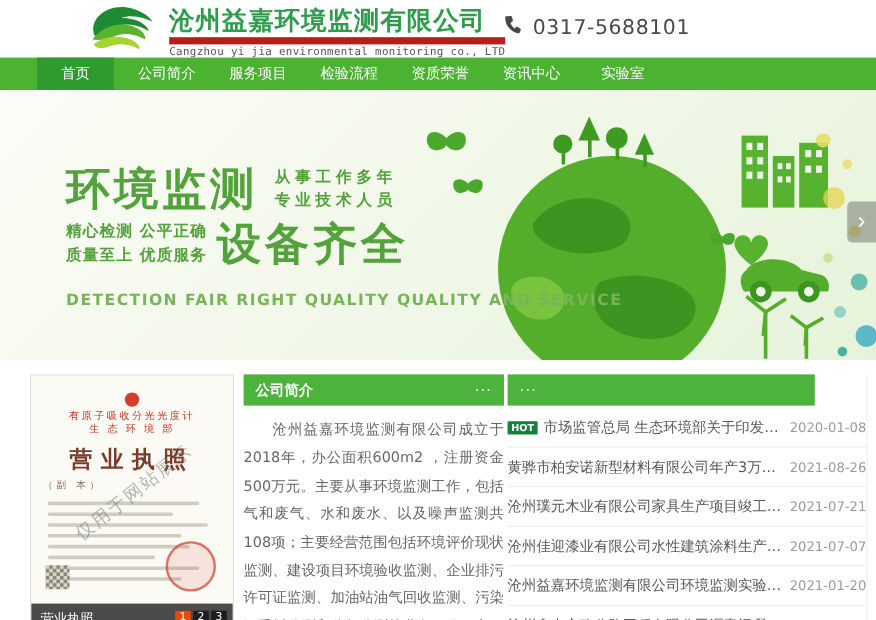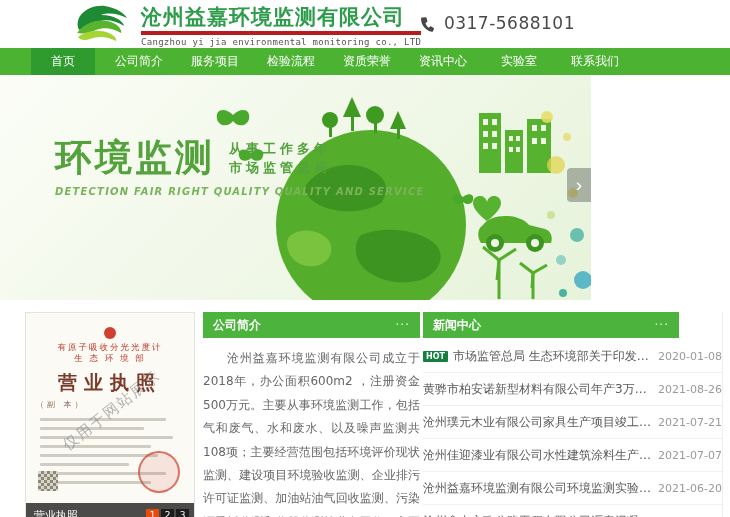--- a/index.html
+++ b/index.html
@@ -10,42 +10,42 @@
   }
   .page{position:absolute;inset:0;}
 
   
   .site-header{position:absolute;left:0;top:0;width:586px;height:48px;background:#fff;margin-left:37px;}
   .logo{position:absolute;left:28px;top:2px;width:68px;height:44px;}
   .brand{position:absolute;left:104px;top:4px;}
   .brand-cn{font-family:"DejaVu Serif","Liberation Serif",serif;font-weight:bold;
     font-size:21px;letter-spacing:1px;color:#2d9c4b;line-height:26px;}
   .brand-en{font-family:"DejaVu Sans Mono","Liberation Mono",monospace;font-size:9px;
-    color:#555;border-top:4px solid #b91c1c;padding-top:2px;margin-top:1px;letter-spacing:.3px;}
-  .phone{position:absolute;right:48px;top:13px;display:flex;align-items:flex-end;gap:9px;
+    color:#555;border-top:6px solid #b91c1c;padding-top:2px;margin-top:1px;letter-spacing:.3px;}
+  .phone{position:absolute;right:48px;top:13px;display:flex;align-items:flex-start;gap:9px;
     color:#4a4a4a;font-size:17px;letter-spacing:.5px;}
   .phone svg{display:block;}
 
   
   .nav{position:absolute;left:0;top:48px;width:730px;height:27px;background:#4cb232;
     display:flex;align-items:flex-start;padding-left:25px;box-sizing:border-box;}
   .nav a{display:block;width:64px;margin:0 6px;text-align:center;line-height:27px;
     color:#fff;font-size:12px;text-decoration:none;}
   .nav a.active{background:#2f9a2e;}
 
   
-  .banner{position:absolute;left:0;top:75px;width:591px;height:225px;overflow:hidden;
+  .banner{position:absolute;left:0;top:75px;width:730px;height:225px;overflow:hidden;
     background:linear-gradient(135deg,#fbfdf6 0%,#f2f8ea 45%,#e6f3da 100%);}
   .eco{position:absolute;right:0;top:0;}
   .slogan{position:absolute;left:55px;top:60px;color:#53a23c;}
   .slogan .row{display:flex;align-items:center;}
   .big-cn{font-size:37px;font-weight:bold;letter-spacing:3px;line-height:46px;}
   .side-lines{font-size:13px;font-weight:bold;letter-spacing:4px;line-height:19px;margin-left:14px;}
   .side-lines2{font-size:13px;font-weight:bold;letter-spacing:1px;line-height:20px;margin-right:8px;}
-  .en-line{font-size:10px;color:#79b45b;letter-spacing:1.2px;margin-top:5px;font-weight:bold;font-style:italic;}
+  .en-line{font-size:13px;color:#79b45b;letter-spacing:1.2px;margin-top:16px;font-weight:bold;}
   .carousel-next{position:absolute;right:0px;top:93px;width:24px;height:34px;border:none;
     background:rgba(90,95,90,.45);border-radius:4px 0 0 4px;color:#fff;font-size:19px;
     line-height:34px;text-align:center;padding:0;cursor:pointer;}
 
   
   .content{position:absolute;left:0;top:300px;width:730px;height:217px;background:#fff;}
 
   
   .license-box{position:absolute;left:25px;top:12px;width:170px;height:216px;
     background:#fbfaf4;border:1px solid #e3e3df;box-sizing:border-box;overflow:hidden;}
@@ -126,21 +126,20 @@
   </header>
 
   <nav class="nav">
     <a class="active" href="#">首页</a>
     <a href="#">公司简介</a>
     <a href="#">服务项目</a>
     <a href="#">检验流程</a>
     <a href="#">资质荣誉</a>
     <a href="#">资讯中心</a>
     <a href="#">实验室</a>
-    <a href="#">联系我们</a>
   </nav>
 
   <section class="banner">
     <svg class="eco" width="380" height="225" viewBox="0 0 380 225">
 
       <circle cx="160" cy="150" r="95" fill="#55ad2c"></circle>
       <path d="M95 110 C110 90 140 85 160 95 C175 102 180 115 170 128 C150 140 120 138 105 128 C96 122 92 116 95 110 Z" fill="#3d9420"></path>
       <path d="M150 160 C175 150 210 155 225 170 C235 182 228 198 210 205 C185 212 160 203 150 190 C143 180 143 167 150 160 Z" fill="#3d9420"></path>
       <path d="M80 160 C92 152 110 155 118 166 C124 176 118 188 105 191 C92 193 80 186 77 175 C75 168 76 163 80 160 Z" fill="#79c33f"></path>
 
@@ -215,22 +214,29 @@
         <circle cx="372" cy="205" r="9" fill="#39a8c0" opacity=".8"></circle>
         <circle cx="352" cy="218" r="4" fill="#49b3a2"></circle>
       </g>
     </svg>
 
     <div class="slogan">
       <div class="row">
         <span class="big-cn">环境监测</span>
         <span class="side-lines">
           <div>从事工作多年</div>
-          <div>市场监管总局</div>
+          <div>专业技术人员</div>
         </span>
+      </div>
+      <div class="row">
+        <span class="side-lines2">
+          <div>精心检测 公平正确</div>
+          <div>质量至上 优质服务</div>
+        </span>
+        <span class="big-cn">设备齐全</span>
       </div>
       <div class="en-line">DETECTION FAIR RIGHT QUALITY QUALITY AND SERVICE</div>
     </div>
 
     <button class="carousel-next">›</button>
   </section>
 
   <main class="content">
 
     <div class="license-box">
@@ -267,21 +273,20 @@
     <section class="about">
       <div class="panel-head">
         <span class="ttl">公司简介</span>
         <span class="more">···</span>
       </div>
       <p>沧州益嘉环境监测有限公司成立于2018年，办公面积600m2 ，注册资金500万元。主要从事环境监测工作，包括气和废气、水和废水、以及噪声监测共108项；主要经营范围包括环境评价现状监测、建设项目环境验收监测、企业排污许可证监测、加油站油气回收监测、污染源委托监测和监督监测等业务工作。主要仪器设备有70余台套，有原子吸收分光光度计、紫外可见光分光光度计、红外测油仪、气相色谱仪、离</p>
     </section>
 
     <section class="news">
       <div class="panel-head">
-        <span class="ttl">新闻中心</span>
         <span class="more">···</span>
       </div>
       <ul>
         <li>
           <span class="hot">HOT</span>
           <span class="nt">市场监管总局 生态环境部关于印发《检验...</span>
           <span class="nd">2020-01-08</span>
         </li>
         <li>
           <span class="nt">黄骅市柏安诺新型材料有限公司年产3万吨砂浆...</span>
@@ -290,21 +295,21 @@
         <li>
           <span class="nt">沧州璞元木业有限公司家具生产项目竣工环境保...</span>
           <span class="nd">2021-07-21</span>
         </li>
         <li>
           <span class="nt">沧州佳迎漆业有限公司水性建筑涂料生产线技术...</span>
           <span class="nd">2021-07-07</span>
         </li>
         <li>
           <span class="nt">沧州益嘉环境监测有限公司环境监测实验室建设...</span>
-          <span class="nd">2021-06-20</span>
+          <span class="nd">2021-01-20</span>
         </li>
         <li>
           <span class="nt">沧州鑫丰市政公路工程有限公司沥青混凝土生产...</span>
           <span class="nd">2020-11-26</span>
         </li>
       </ul>
     </section>
 
   </main>
 </div>

